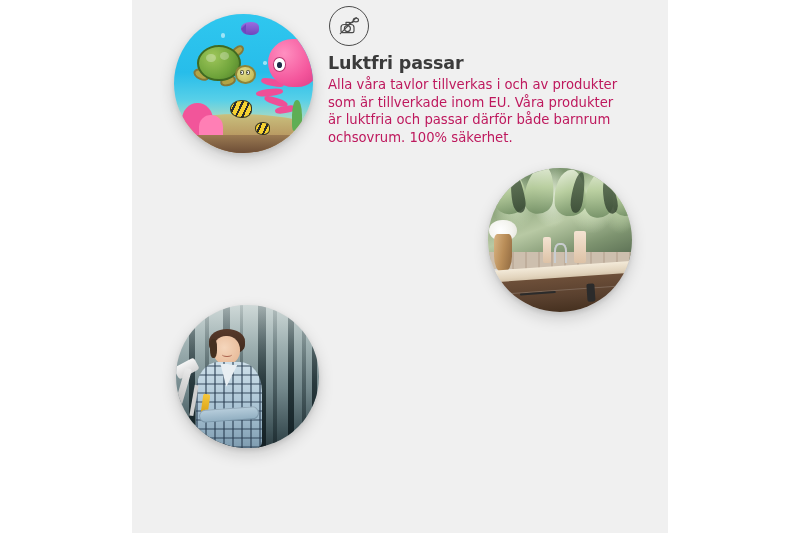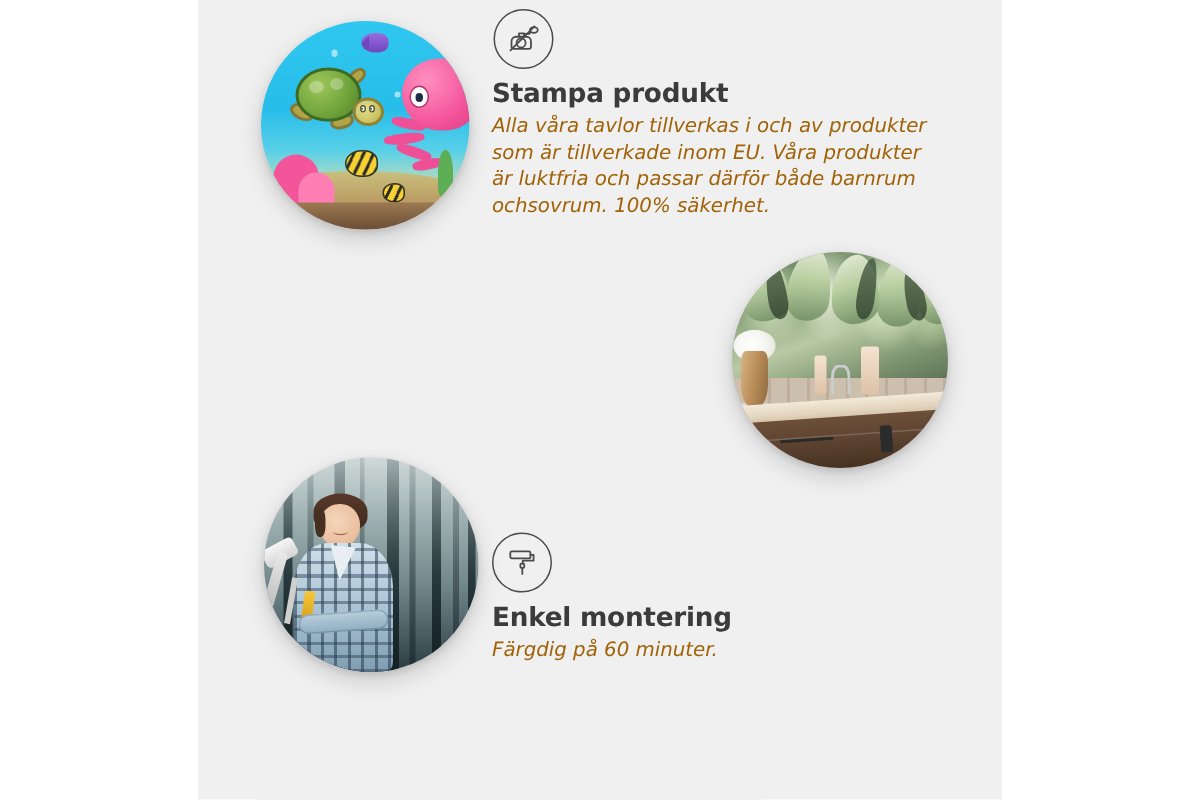--- a/index.html
+++ b/index.html
@@ -315,22 +315,21 @@
     font-size: 17.5px;
     font-weight: 700;
     color: #3b3b3b;
     letter-spacing: -0.15px;
     margin: 7px 0 3px 0;
     white-space: nowrap;
   }
   .feat-body {
     font-size: 13.2px;
     line-height: 17.6px;
-    color: #a16207;
-    font-style: italic;
+    color: #be185d;
   }
 
   
   #feature-odourless { left: 196px; top: 6px; width: 300px; }
   #feature-odourless .icon-circle { margin-left: 1px; }
 
   
   #feature-waterproof { left: 56px; top: 190px; width: 342px; text-align:center; }
   #feature-waterproof .icon-row { display:flex; justify-content:flex-end; padding-right: 19px; }
   #feature-waterproof .feat-body { font-size: 13.2px; }
@@ -439,32 +438,20 @@
       <div class="icon-circle">
         <svg width="26" height="26" viewBox="0 0 26 26" fill="none" stroke="#4b4b4b" stroke-width="1.2" stroke-linecap="round" stroke-linejoin="round">
           <path d="M8 11.5 h7 a3 3 0 0 1 3 3 v3.5 a1.6 1.6 0 0 1 -1.6 1.6 h-9.8 A1.6 1.6 0 0 1 5 18 v-3.5 a3 3 0 0 1 3 -3 z"></path>
           <path d="M10 11.5 v-2.2 h3.4 v2.2"></path>
           <path d="M13.4 9.6 h2.6 a1.5 1.5 0 0 0 1.5 -1.5"></path>
           <ellipse cx="19.9" cy="7" rx="2.6" ry="1.9"></ellipse>
           <circle cx="11.4" cy="15.6" r="3"></circle>
           <line x1="4.3" y1="20.6" x2="20.3" y2="4.6"></line>
         </svg>
       </div>
-      <div class="feat-title">Stampa produkt</div>
+      <div class="feat-title">Luktfri passar</div>
       <div class="feat-body">Alla våra tavlor tillverkas i och av produkter som är tillverkade inom EU. Våra produkter är luktfria och passar därför både barnrum ochsovrum. 100% säkerhet.</div>
     </div>
 
 
-    <div class="feature" id="feature-easy">
-      <div class="icon-circle">
-        <svg width="26" height="26" viewBox="0 0 26 26" fill="none" stroke="#4b4b4b" stroke-width="1.2" stroke-linecap="round" stroke-linejoin="round">
-          <rect x="5.2" y="5.6" width="13.4" height="4.6" rx="1.1"></rect>
-          <path d="M18.6 7.9 h2.1 v3.9 h-7.2 v1.9"></path>
-          <rect x="11.9" y="13.8" width="2.6" height="2.8" rx="0.7"></rect>
-          <line x1="13.2" y1="16.6" x2="13.2" y2="20.6"></line>
-        </svg>
-      </div>
-      <div class="feat-title">Enkel montering</div>
-      <div class="feat-body">Färgdig på 60 minuter.</div>
-    </div>
 
   </div>
 </div>
 
 </body></html>

